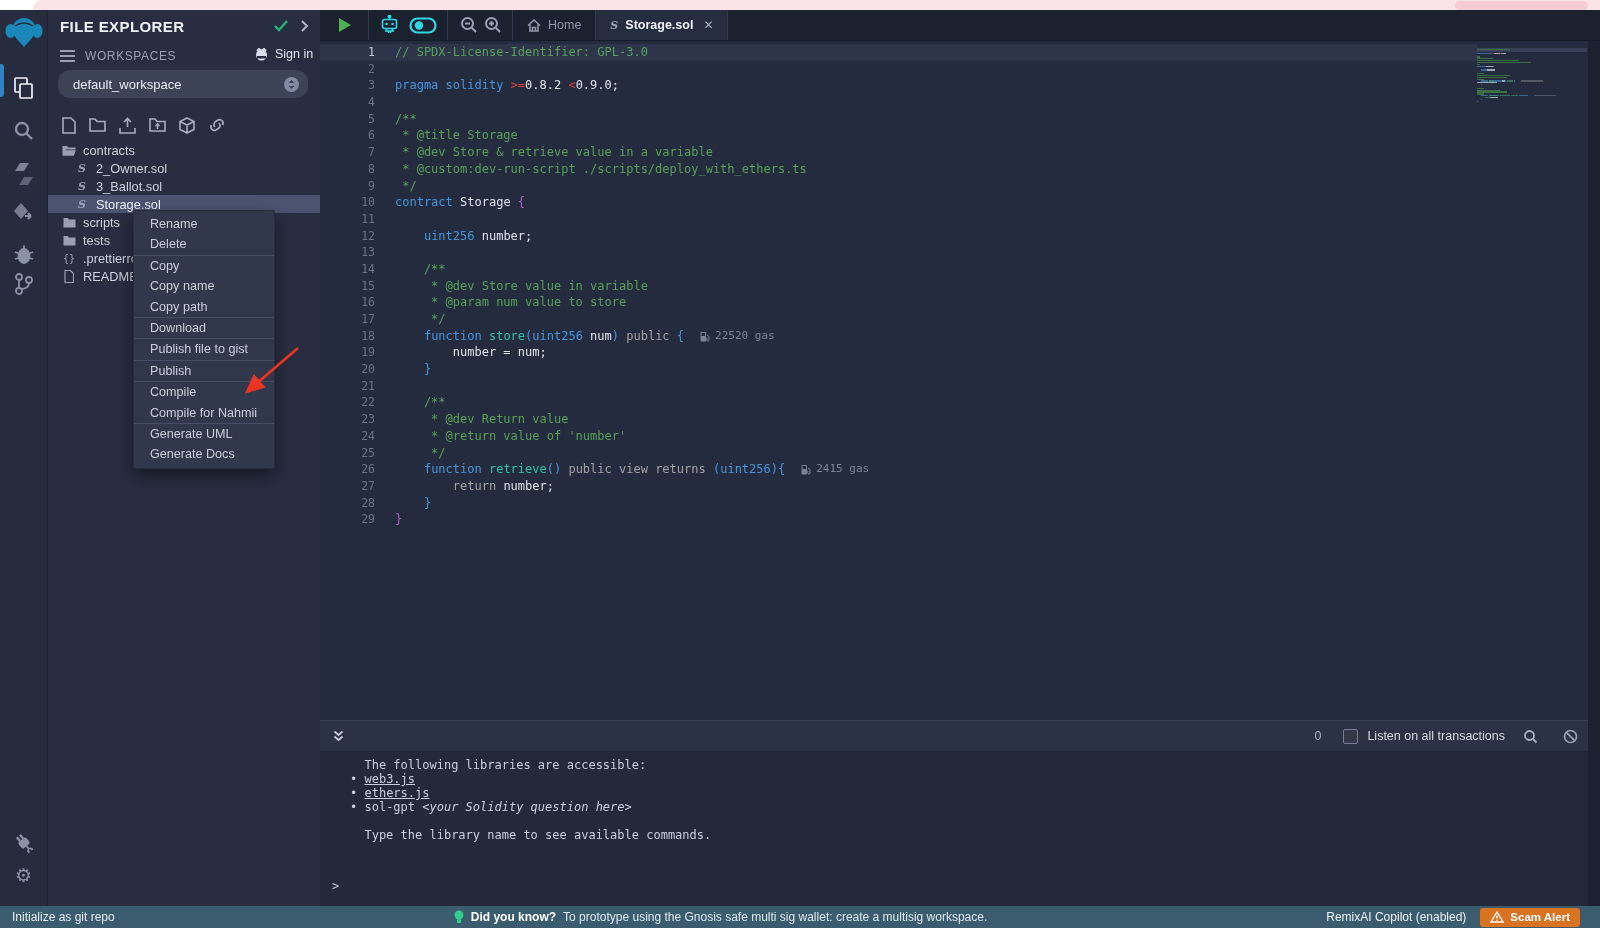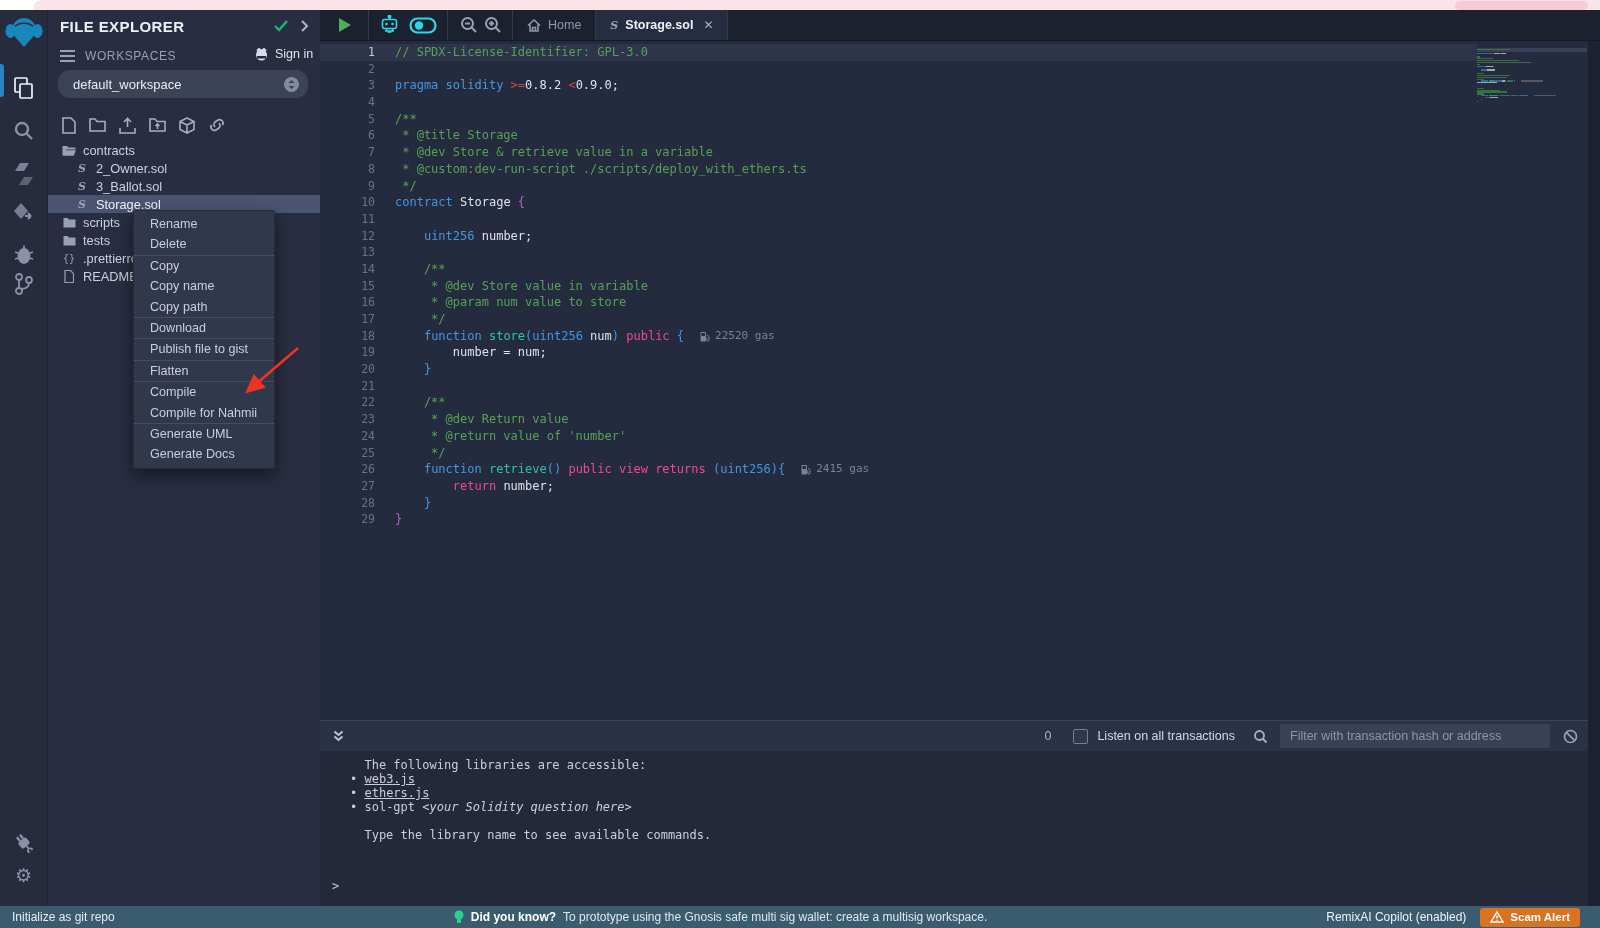--- a/index.html
+++ b/index.html
@@ -56,21 +56,21 @@
   .tab.active .tl{color:#eef1f7;font-weight:700;}
   .tab .x{color:#aab1c4;font-size:12px;margin-left:3px;}
   
   .codewrap{position:absolute;left:0;top:31px;width:1268px;height:679px;background:#252b3e;padding-top:3px;cursor:text;}
   .crow{display:flex;height:16.7px;line-height:16.7px;width:1157px;font-family:"DejaVu Sans Mono",monospace;font-size:12px;}
   .crow.cursor{background:#2e354a;}
   .ln{width:55px;text-align:right;color:#6a7287;font-size:11.5px;flex:none;}
   .crow.cursor .ln{color:#c6ccdb;}
   .ct{margin-left:20px;white-space:pre;}
   .tk-c{color:#56a156;} .tk-kw{color:#4596dd;} .tk-tx{color:#dde2ee;} .tk-op{color:#d6453a;}
-  .tk-fn{color:#30c3a5;} .tk-md{color:#ec4899;} .tk-b1{color:#b55fc9;} .tk-b2{color:#4596dd;}
+  .tk-fn{color:#30c3a5;} .tk-md{color:#a3a3a3;} .tk-b1{color:#b55fc9;} .tk-b2{color:#4596dd;}
   .gas{display:inline-flex;align-items:center;gap:5px;margin-left:16px;color:#7b8399;font-size:11px;}
   
   .minimap{position:absolute;left:1157px;top:31px;width:110px;height:140px;padding-top:8px;}
   .mcursor{position:absolute;left:0;top:7px;width:110px;height:4px;background:#39415a;}
   .mrow{height:1.25px;margin-bottom:0.6px;display:flex;}
   .mseg{height:100%;flex:none;opacity:.85;}
   .right-strip{position:absolute;left:1268px;top:31px;width:12px;height:865px;background:#1b2130;}
   
   .termbar{position:absolute;left:0;top:710px;width:1268px;height:30px;background:#2c3246;border-top:1px solid #3a4254;
     display:flex;align-items:center;}
@@ -312,21 +312,21 @@
       <div class="mi">Delete</div>
       <div class="msep"></div>
       <div class="mi">Copy</div>
       <div class="mi">Copy name</div>
       <div class="mi">Copy path</div>
       <div class="msep"></div>
       <div class="mi">Download</div>
       <div class="msep"></div>
       <div class="mi">Publish file to gist</div>
       <div class="msep"></div>
-      <div class="mi">Flatten</div>
+      <div class="mi">Publish</div>
       <div class="msep"></div>
       <div class="mi">Compile</div>
       <div class="mi">Compile for Nahmii</div>
       <div class="msep"></div>
       <div class="mi">Generate UML</div>
       <div class="mi">Generate Docs</div>
     </div>
 
   <svg style="position:absolute;left:232px;top:341px;z-index:12" width="74" height="60">
     <defs>
@@ -672,21 +672,20 @@
       <div style="width:9px"></div>
       <span class="listen">Listen on all transactions</span>
       <div style="width:18px"></div>
       <div class="tbtn">
         <svg width="15" height="15" viewBox="0 0 15 15" fill="none" stroke="#aab1c4" stroke-width="1.8">
           <circle cx="6.5" cy="6.5" r="4.5"></circle>
             <line x1="10" y1="10" x2="13.5" y2="13.5"></line>
         </svg>
       </div>
       <div style="width:12px"></div>
-      <input class="filter-input" placeholder="Filter with transaction hash or address" style="">
       <div style="width:13px"></div>
       <div class="tbtn">
         <svg width="15" height="15" viewBox="0 0 15 15" fill="none" stroke="#9aa1b6" stroke-width="1.7">
           <circle cx="7.5" cy="7.5" r="6"></circle>
             <line x1="3.3" y1="3.3" x2="11.7" y2="11.7"></line>
         </svg>
       </div>
       <div style="width:10px"></div>
     </div>
 

